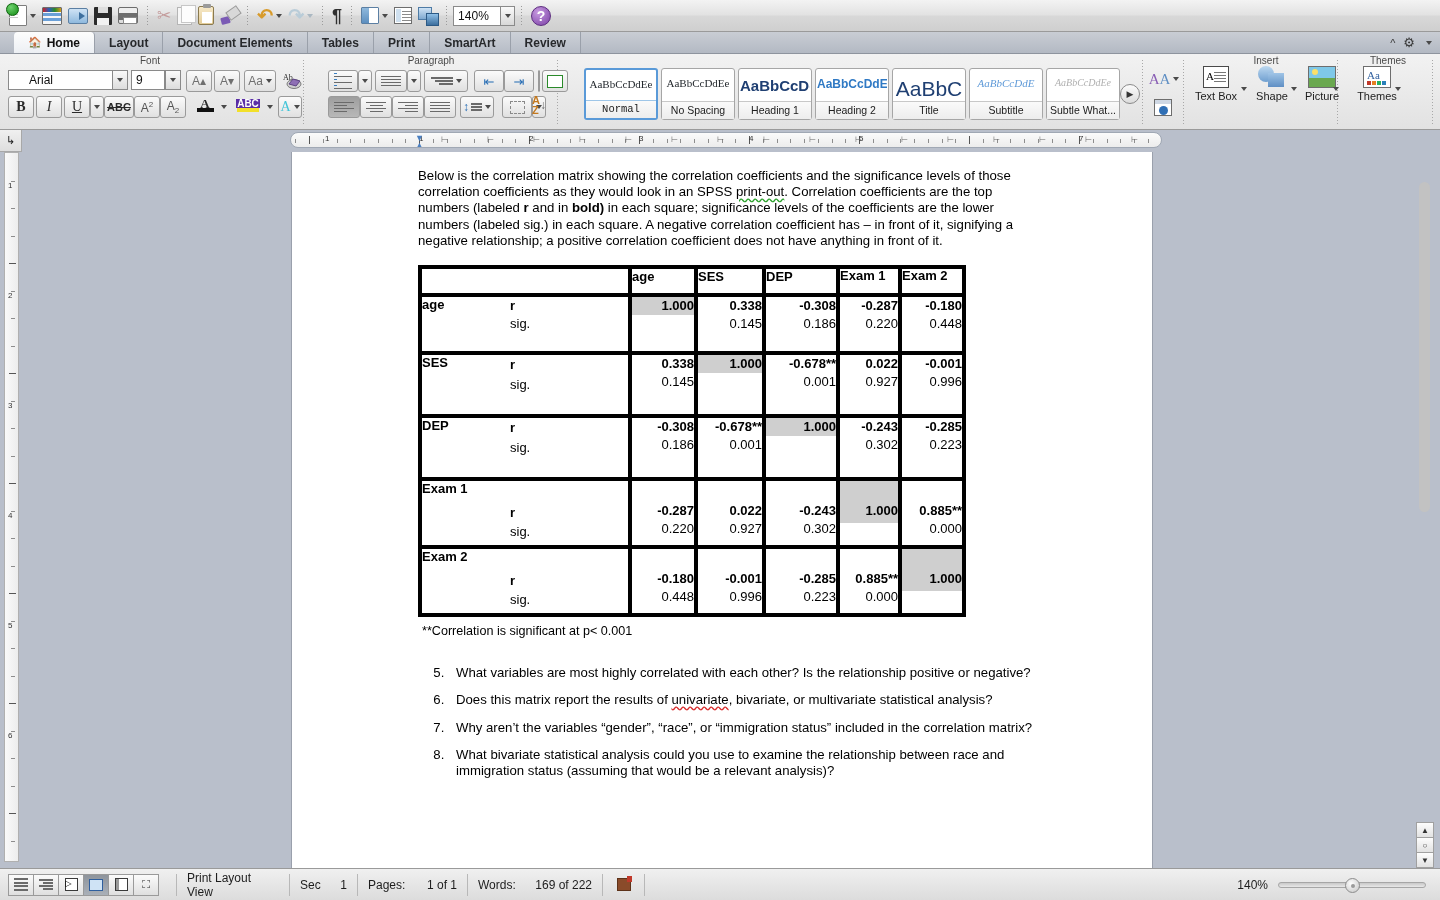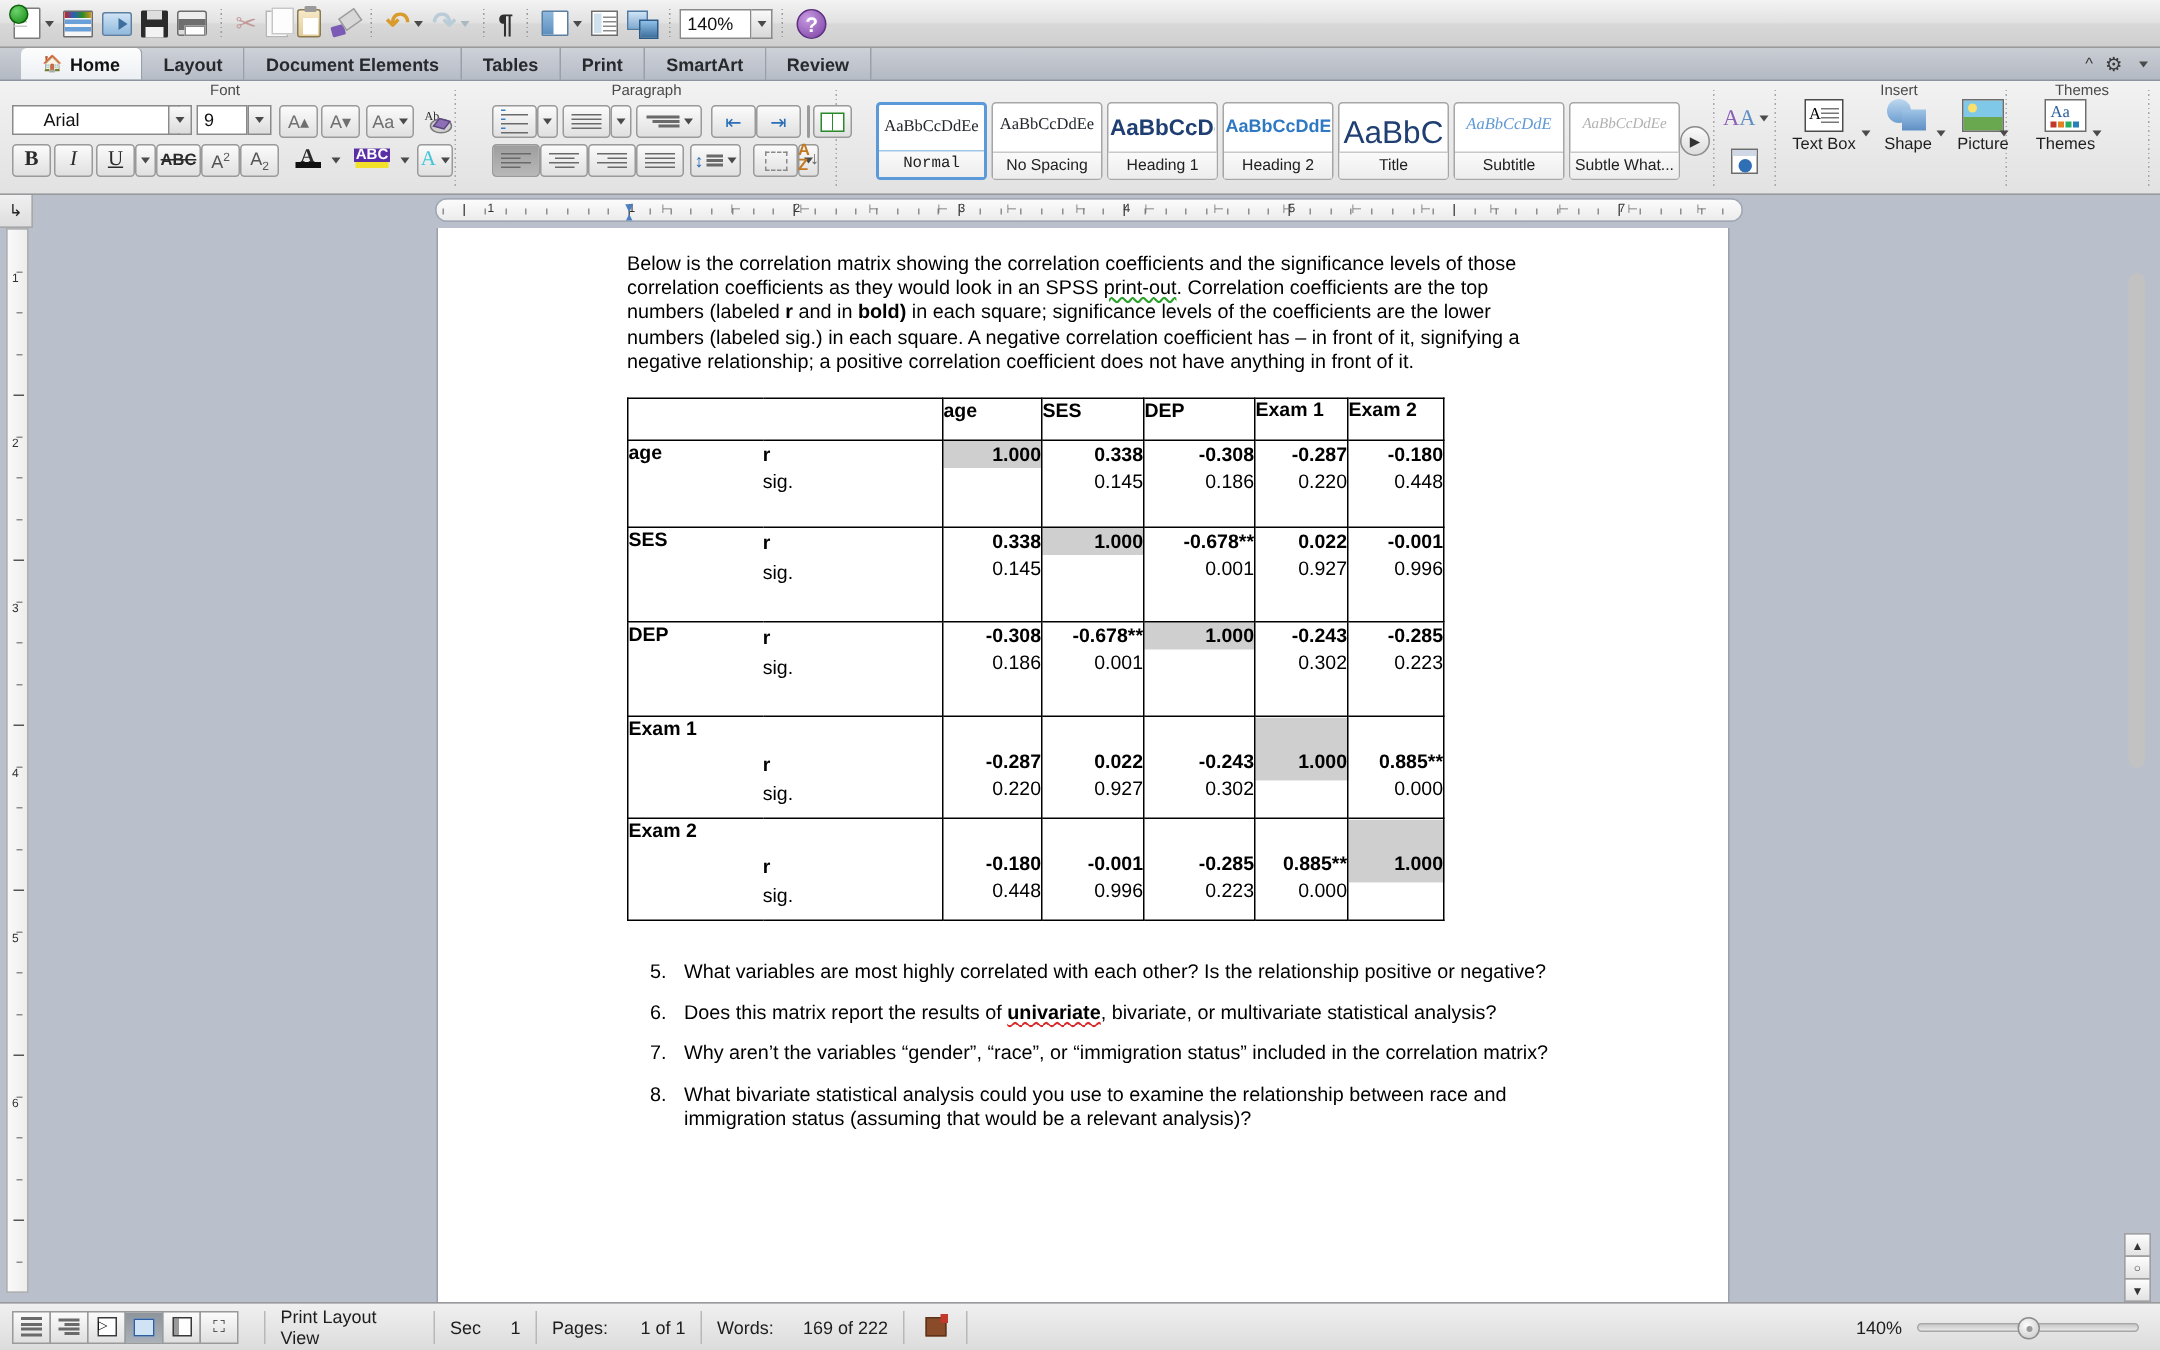--- a/index.html
+++ b/index.html
@@ -126,24 +126,24 @@
   .vruler .vtick{position:absolute;left:6px;width:4px;height:1px;background:#8d8d8d;}
   .vruler .vnum{position:absolute;left:3px;font-size:8px;color:#333;}
   .vruler-top{position:absolute;top:152px;left:4px;width:15px;height:22px;background:#aac6e8;border:1px solid #b0b0b0;}
 
   
   .workspace{position:absolute;top:152px;left:20px;width:1400px;height:716px;background:#b9bfcb;overflow:hidden;}
   .page{position:absolute;top:0;left:272px;width:860px;height:720px;background:#fff;box-shadow:0 0 0 1px #9aa0ac;}
   .doc{position:absolute;top:16px;left:126px;width:620px;font-size:13.2px;color:#000;line-height:16.2px;}
   .para{margin:0 0 4px 0;text-align:left;}
   .sq{ text-decoration: underline; text-decoration-color:#2aa02a; text-decoration-style: wavy; }
-  .sqr{ text-decoration: underline; text-decoration-color:#d82a2a; text-decoration-style: wavy; font-weight: bold; }
+  .sqr{ text-decoration: underline; text-decoration-color:#d82a2a; text-decoration-style: wavy; }
 
   table.cm{border-collapse:collapse;margin-top:16px;font-size:13px;color:#000;table-layout:fixed;}
-  table.cm td{border:1px solid #000000;padding:0;vertical-align:top;}
+  table.cm td{border:4px solid #000000;padding:0;vertical-align:top;}
   .hdrc{font-weight:bold;padding:4px 6px 3px 6px;vertical-align:bottom;}
   .lblc{font-weight:bold;padding:4px 0 0 8px;}
   .rowlab{font-weight:bold;font-size:13px;}
   .numcell{padding:3px 6px 6px 4px;text-align:right;}
   .numcell .r{font-weight:bold;display:block;line-height:18px;}
   .numcell .s{display:block;line-height:18px;}
   .shade{background:#cfcfcf;}
   .footnote{margin-top:6px;font-size:12.6px;padding-left:4px;}
   ol.qs{margin:26px 0 0 0;padding-left:30px;font-size:13.2px;line-height:16.2px;}
   ol.qs li{margin-bottom:11px;padding-left:8px;}
@@ -843,20 +843,21 @@
             <span class="s">0.000</span>
               </td>
           <td class="numcell" style="padding-top:21px;background:linear-gradient(to bottom,#cfcfcf 0 42px,#fff 42px)">
             <span class="r">1.000</span>
             <span class="s"></span>
               </td>
         </tr>
       </tbody>
         </table>
 
+      <div class="footnote">**Correlation is significant at p&lt; 0.001</div>
 
       <ol class="qs" start="5">
         <li><span>What variables are most highly correlated with each other?  Is the relationship positive or negative?</span></li>
         <li><span>Does this matrix report the results of </span><span class="sqr">univariate</span><span>, bivariate, or multivariate statistical analysis?</span></li>
         <li><span>Why aren’t the variables “gender”, “race”, or “immigration status” included in the correlation matrix?</span></li>
         <li><span>What bivariate statistical analysis could you use to examine the relationship between race and immigration status (assuming that would be a relevant analysis)?</span></li>
       </ol>
 
     </div>
   </div>

